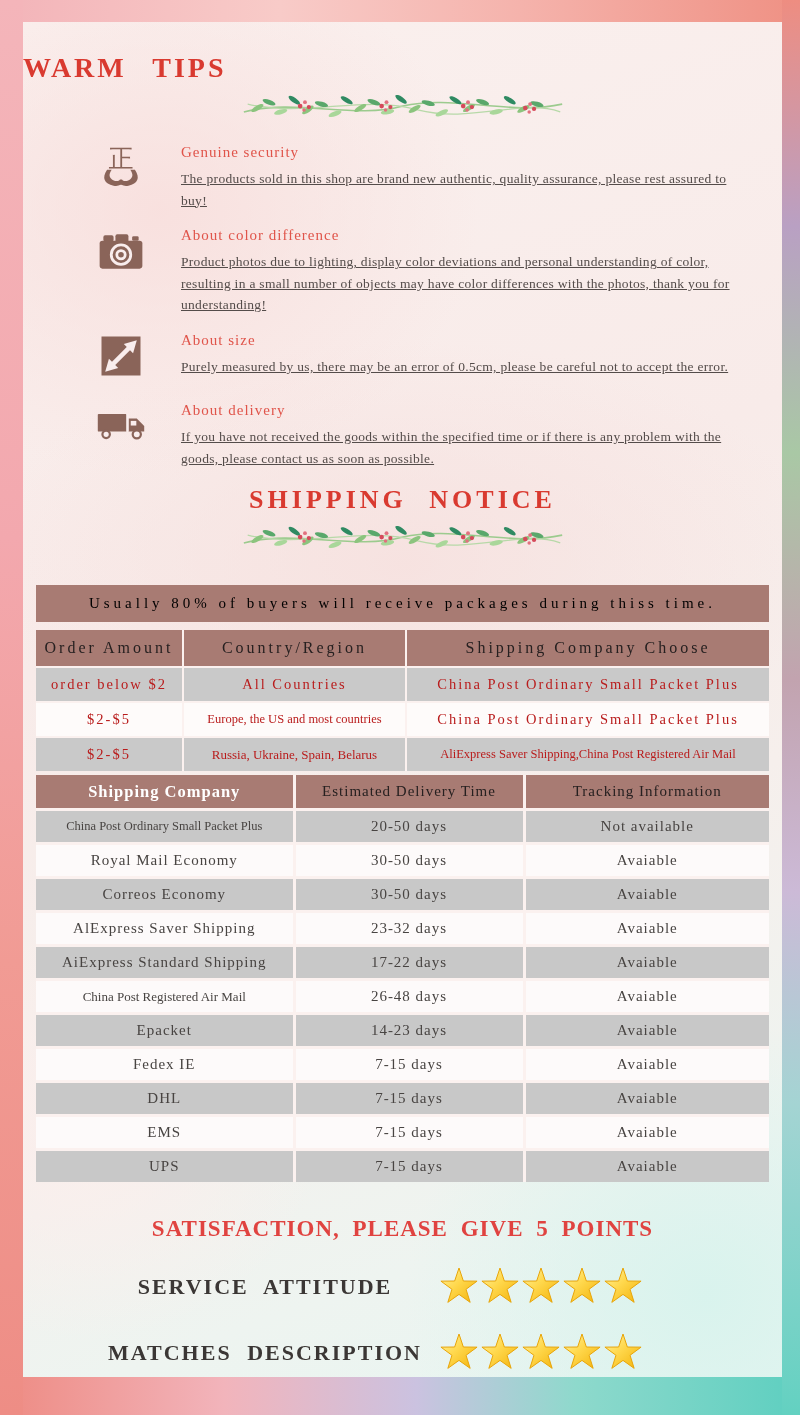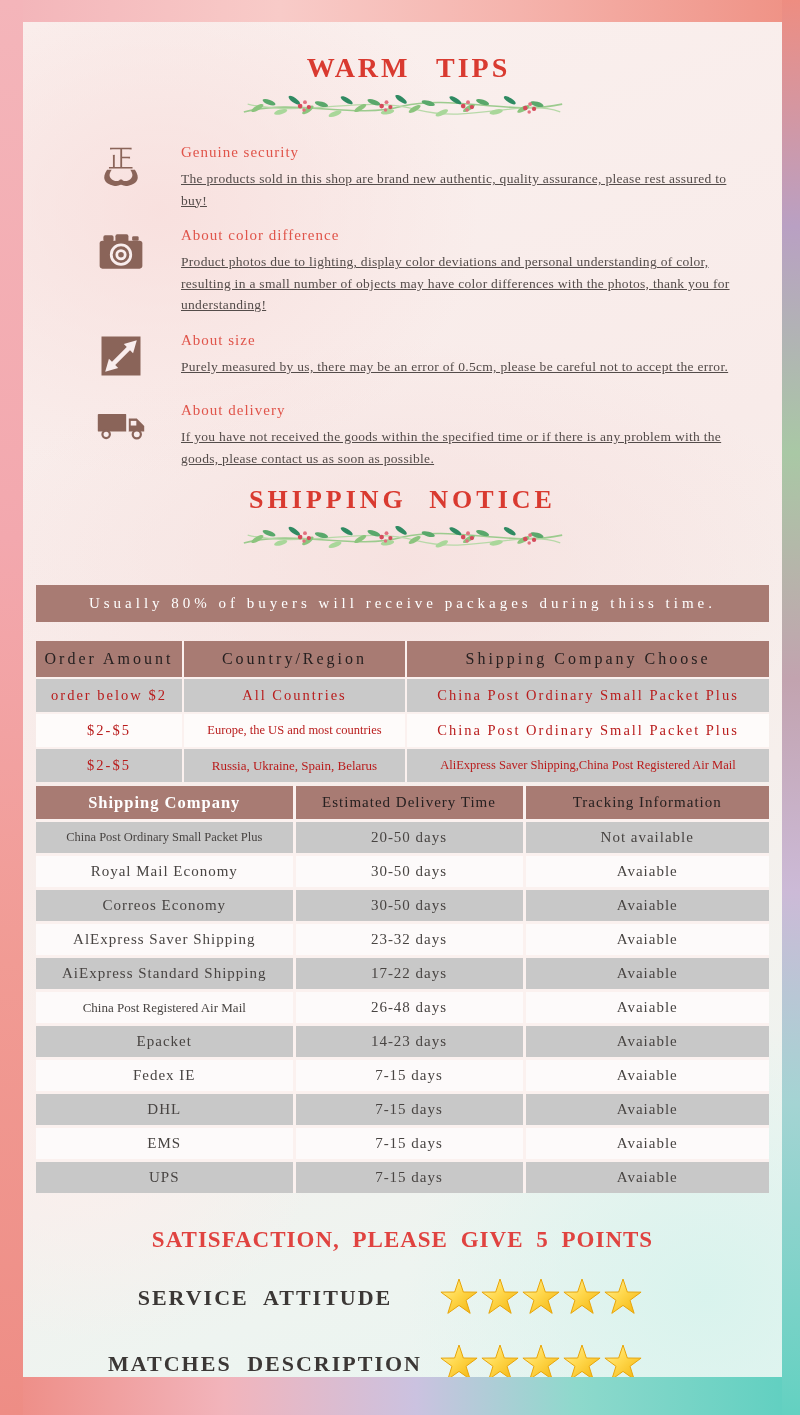--- a/index.html
+++ b/index.html
@@ -21,38 +21,38 @@
   .panel{
     position:absolute;left:23px;top:22px;right:18px;bottom:38px;overflow:hidden;
     background:
       radial-gradient(ellipse 60% 28% at 18% 14%, rgba(248,222,220,.85), rgba(248,222,220,0) 70%),
       radial-gradient(ellipse 75% 22% at 50% 40%, rgba(246,224,222,.8), rgba(246,224,222,0) 75%),
       radial-gradient(ellipse 55% 28% at 90% 94%, rgba(216,243,237,.95), rgba(216,243,237,0) 72%),
       radial-gradient(ellipse 45% 22% at 8% 82%, rgba(252,238,236,.9), rgba(252,238,236,0) 70%),
       linear-gradient(160deg,#faf0ee 0%,#f8ebe9 40%,#f6efec 62%,#eef4f0 85%,#e7f5f1 100%);
   }
   .main-title{
-    margin:30px 0 0 12px;text-align:center;font-size:28px;font-weight:bold;
+    margin:30px 0 0 0;font-size:28px;font-weight:bold;
     color:#d93a30;letter-spacing:3px;word-spacing:16px;
   }
   .flourish{display:block;margin:2px auto 0;width:330px;height:44px;}
   .tips{margin:12px 46px 0 72px;}
   .tip{display:flex;margin-bottom:14px;}
   .tip-icon{flex:0 0 56px;margin-right:30px;}
   .tip-text{flex:1;}
   .tip-title{font-size:15px;color:#e0544a;margin:2px 0 7px 0;letter-spacing:1px;}
   .tip-body{font-size:13.5px;color:#544c4a;line-height:1.6;letter-spacing:.3px;text-decoration:underline;}
   .section-title{
     margin:16px 0 0 0;text-align:center;font-size:26px;font-weight:bold;
     color:#d93a30;letter-spacing:4px;word-spacing:12px;
   }
   .tables{width:733px;margin:24px auto 0;}
   .banner{
-    background:#a87b73;color:#ffffff;height:37px;line-height:37px;
-    text-align:center;font-size:15px;letter-spacing:4px;margin-bottom:19px;
+    background:#a87b73;color:#000000;height:37px;line-height:37px;
+    text-align:center;font-size:15px;letter-spacing:4px;margin-bottom:8px;
   }
   table{border-collapse:collapse;table-layout:fixed;width:733px;}
   .stable{margin-bottom:4px;}
   th,td{text-align:center;overflow:hidden;white-space:nowrap;}
   .stable th{background:#a87b73;color:#262020;font-size:16px;font-weight:normal;
     letter-spacing:3px;height:34px;border:2px solid #fbf1ef;}
   .stable td{font-size:14.5px;color:#b91c1c;letter-spacing:2px;height:31px;border:2px solid #fbf1ef;}
   .stable tbody tr:nth-child(odd) td{background:#c9c9c9;}
   .stable tbody tr:nth-child(even) td{background:#fefbfa;}
   .dtable th{background:#a87b73;color:#262020;font-size:15px;font-weight:normal;

